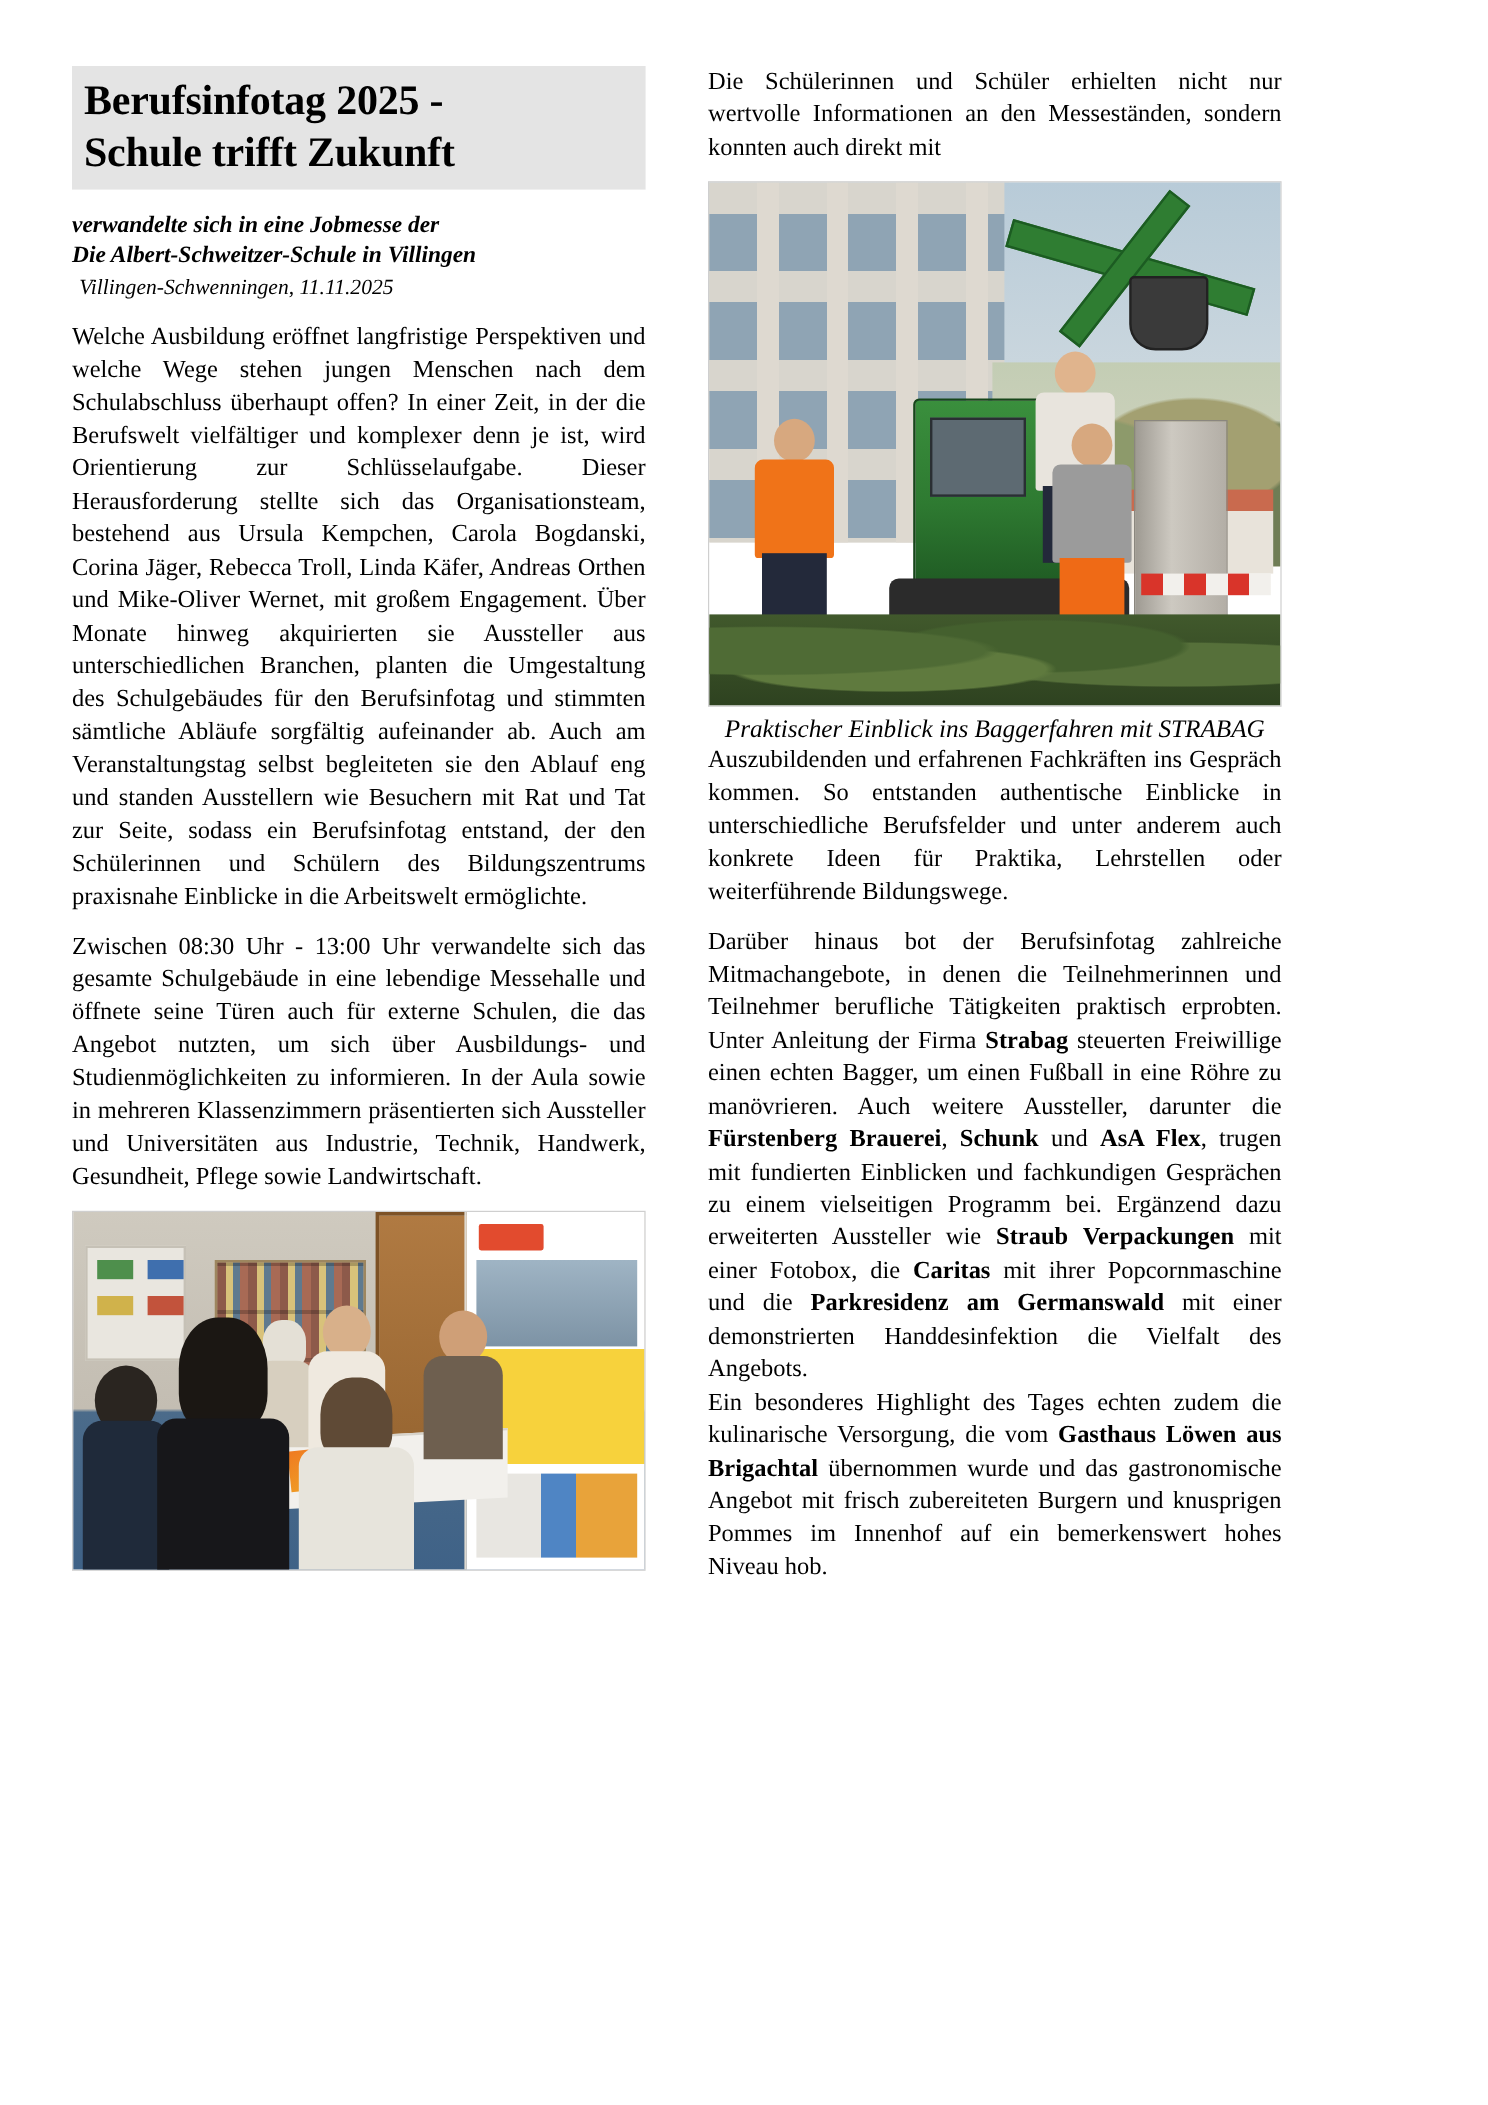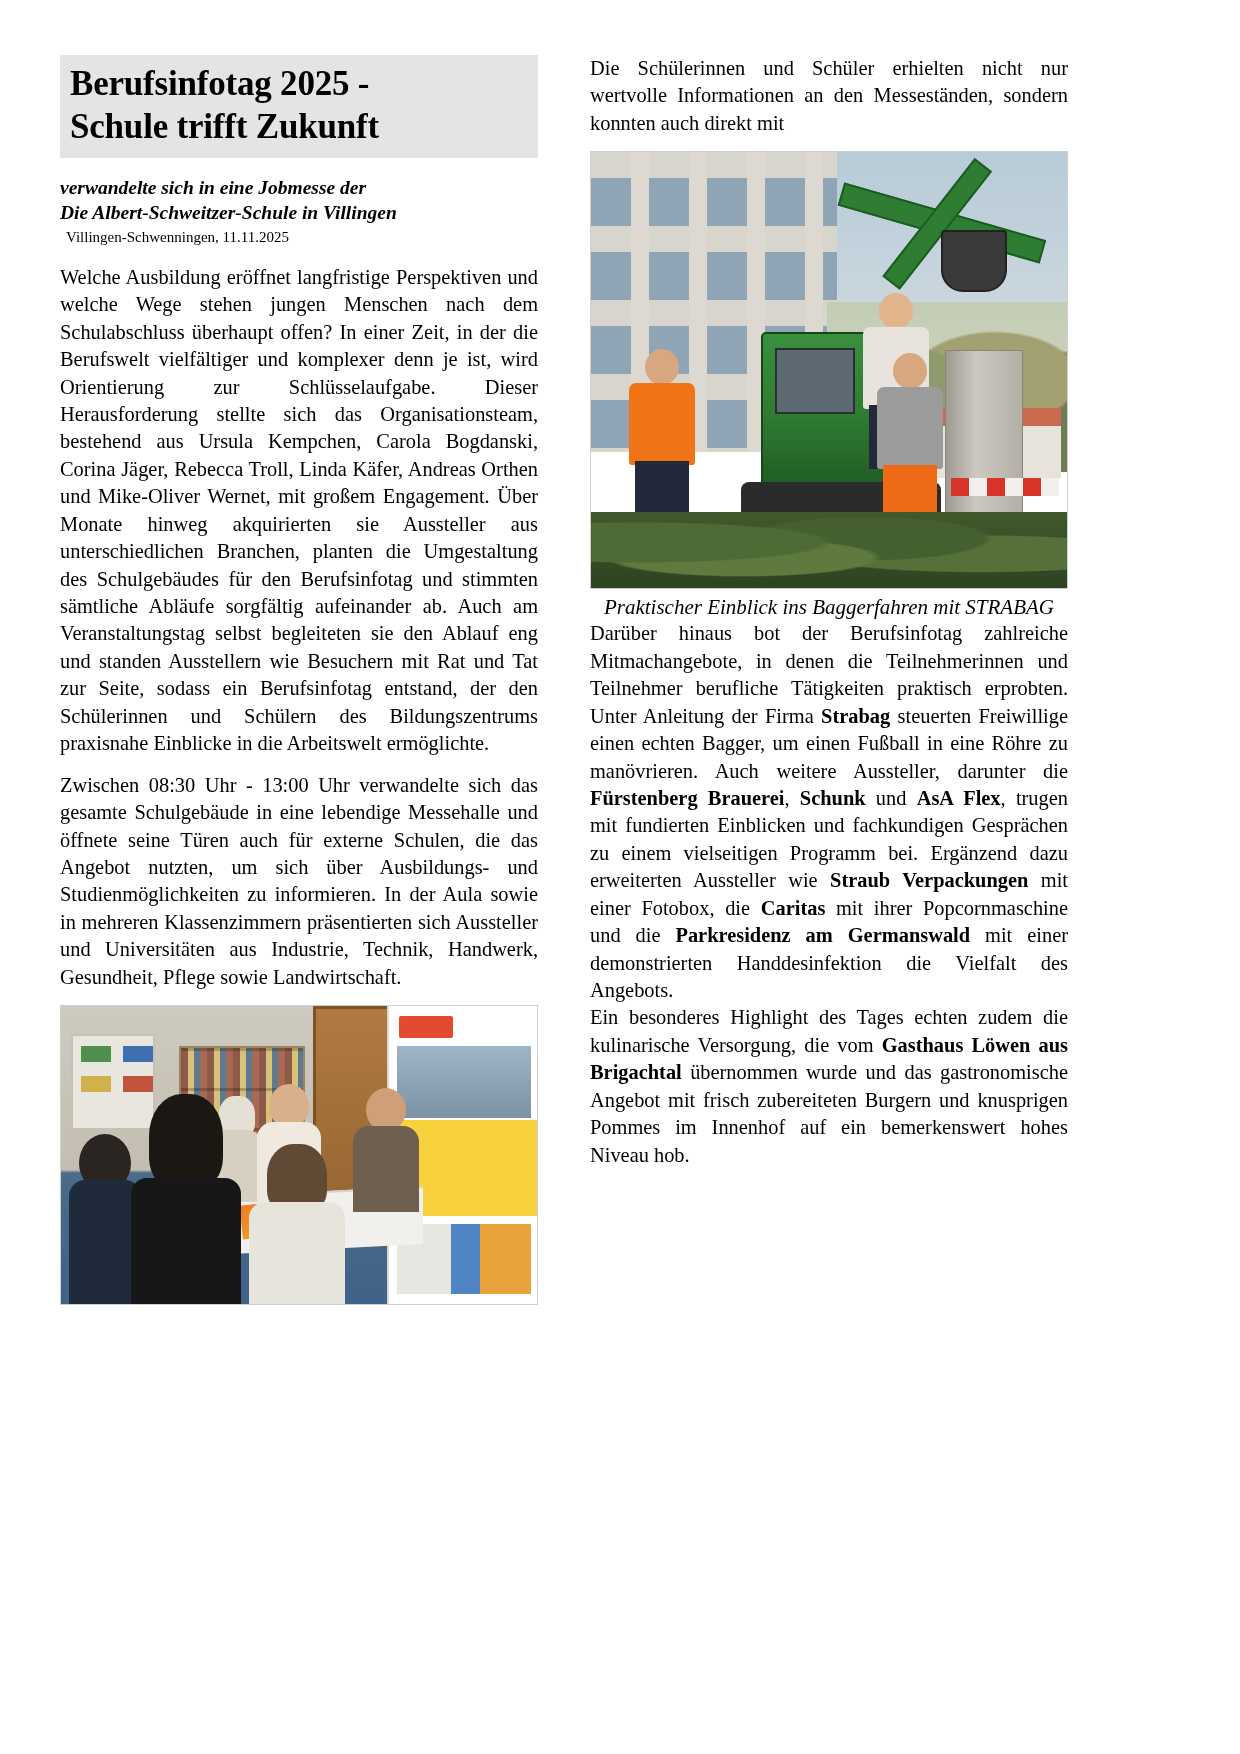--- a/index.html
+++ b/index.html
@@ -49,21 +49,22 @@
   .deck {
     font-size: 19.5px;
     font-weight: bold;
     font-style: italic;
     line-height: 1.28;
     margin: 0 0 2px 0;
   }
   .deck .ln { display: block; }
 
   .dateline {
-    font-size: 15px;
+    font-size: 18px;
+    font-style: italic;
     line-height: 1.3;
     margin: 0 0 16px 6px;
   }
 
   
   .para {
     font-size: 20.4px;
     line-height: 1.345;
     text-align: justify;
     text-justify: inter-word;
@@ -461,19 +462,20 @@
               <span class="head"></span>
               <span class="vest"></span>
               <span class="legs"></span>
             </div>
           <div class="ex-barrier"></div>
           <div class="ex-grass"></div>
         </div>
         <figcaption class="caption centered">Praktischer Einblick ins Baggerfahren mit STRABAG</figcaption>
       </figure>
 
+      <p class="para">Auszubildenden und erfahrenen Fachkräften ins Gespräch kommen. So entstanden authentische Einblicke in unterschiedliche Berufsfelder und unter anderem auch konkrete Ideen für Praktika, Lehrstellen oder weiterführende Bildungswege.</p>
 
       <p class="para tight"><span>Darüber hinaus bot der Berufsinfotag zahlreiche Mitmachangebote, in denen die Teilnehmerinnen und Teilnehmer berufliche Tätigkeiten praktisch erprobten. Unter Anleitung der Firma </span><b>Strabag</b><span> steuerten Freiwillige einen echten Bagger, um einen Fußball in eine Röhre zu manövrieren. Auch weitere Aussteller, darunter die </span><b>Fürstenberg Brauerei</b><span>, </span><b>Schunk</b><span> und </span><b>AsA Flex</b><span>, trugen mit fundierten Einblicken und fachkundigen Gesprächen zu einem vielseitigen Programm bei. Ergänzend dazu erweiterten Aussteller wie </span><b>Straub Verpackungen</b><span> mit einer Fotobox, die </span><b>Caritas</b><span> mit ihrer Popcornmaschine und die </span><b>Parkresidenz am Germanswald</b><span> mit einer demonstrierten Handdesinfektion die Vielfalt des Angebots.</span></p>
       <p class="para"><span> Ein besonderes Highlight des Tages echten zudem die kulinarische Versorgung, die vom </span><b>Gasthaus Löwen aus Brigachtal</b><span> übernommen wurde und das gastronomische Angebot mit frisch zubereiteten Burgern und knusprigen Pommes im Innenhof auf ein bemerkenswert hohes Niveau hob.</span></p>
 
     </div>
   </div>
 </div>
 
 </body></html>

